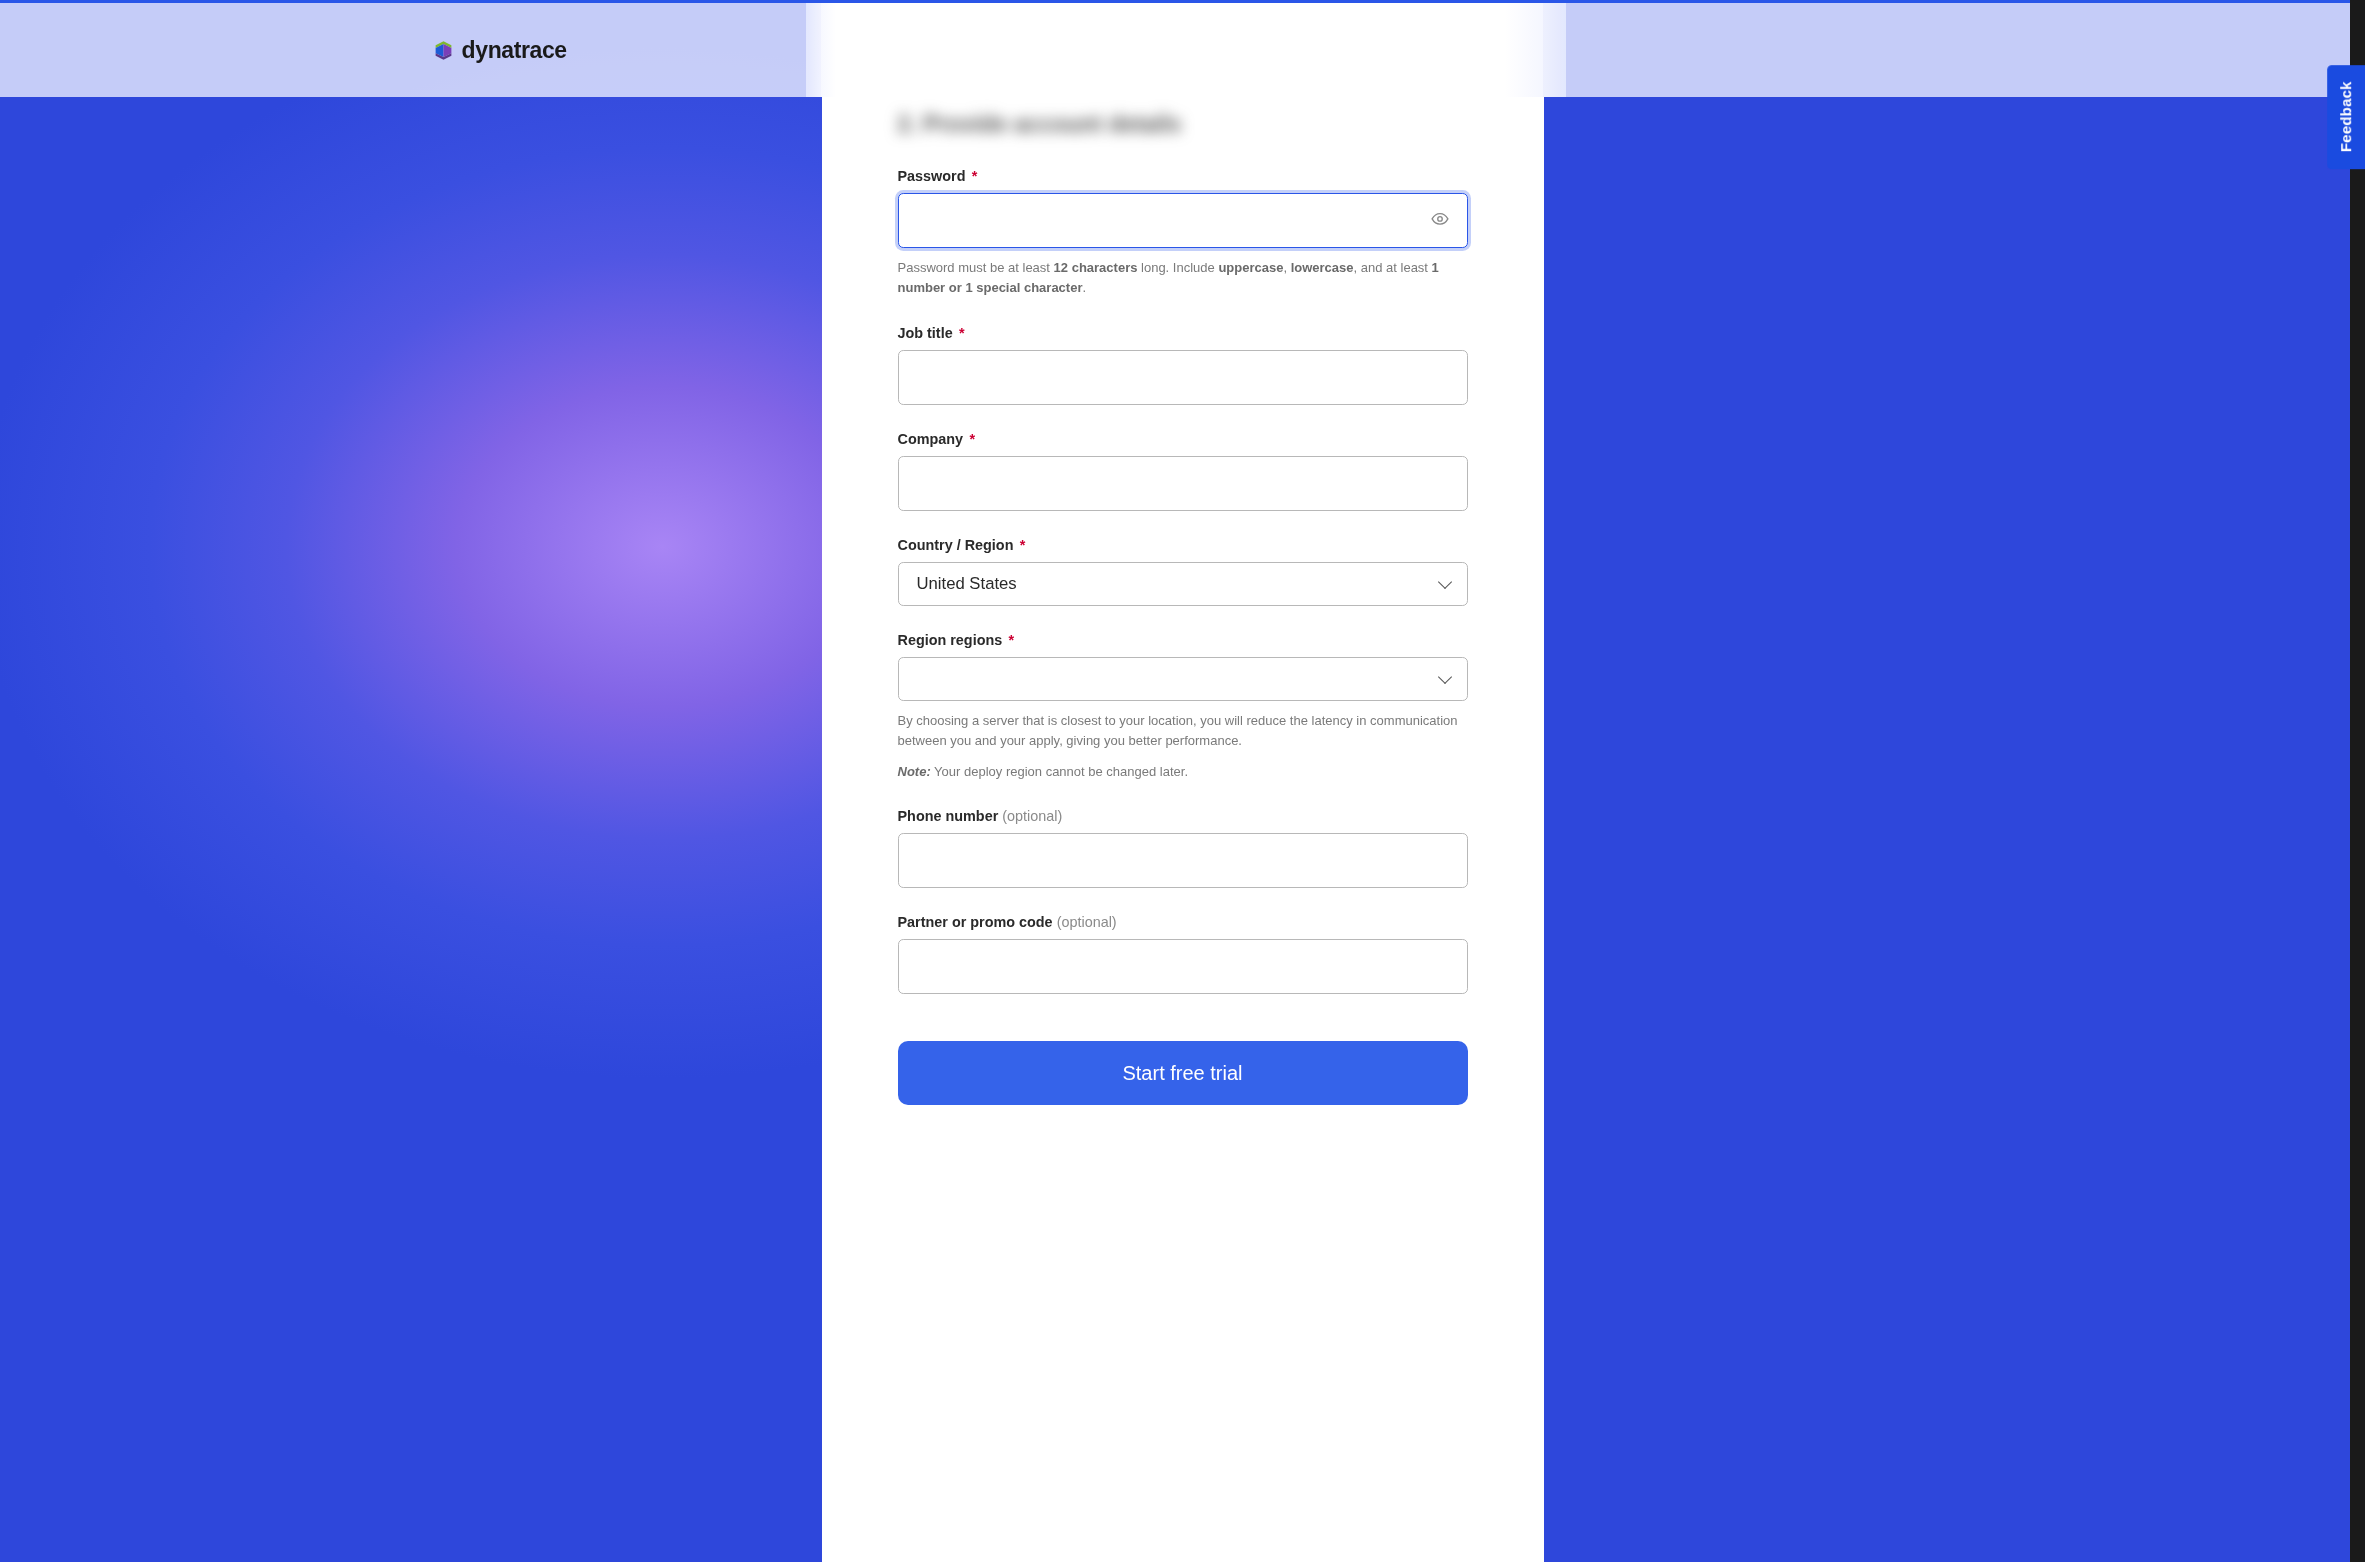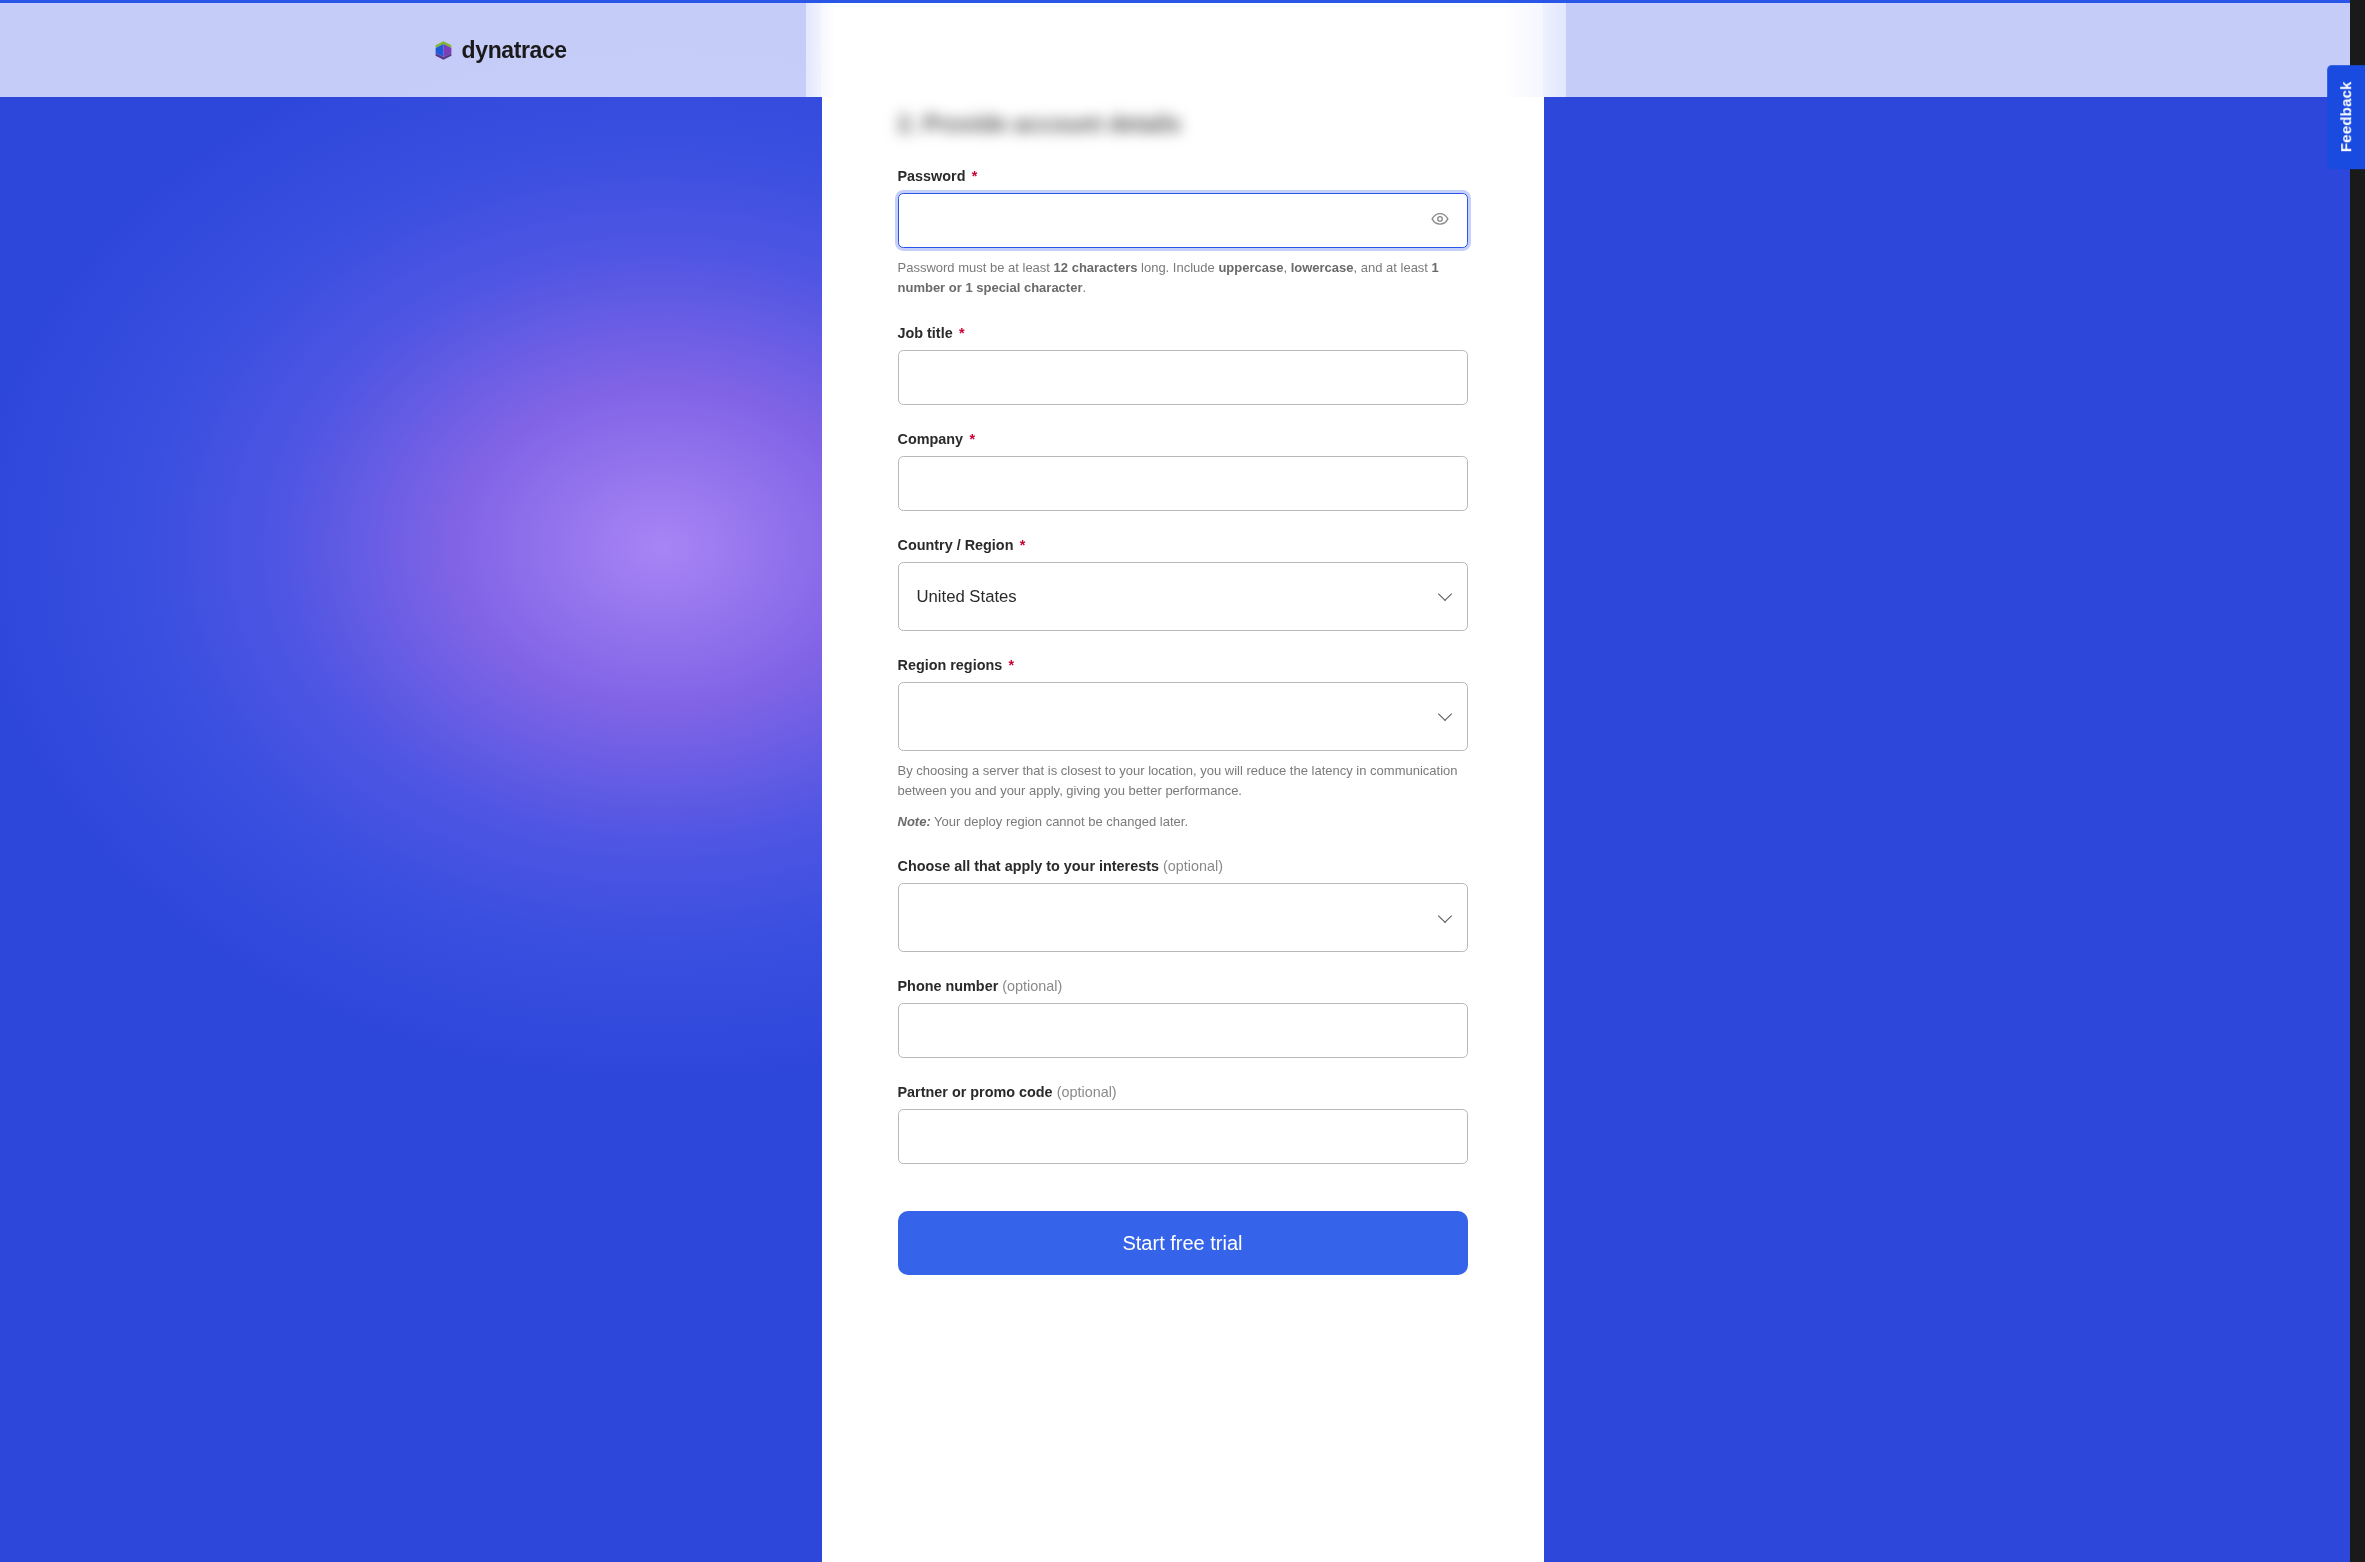--- a/index.html
+++ b/index.html
@@ -123,21 +123,21 @@
       top: 50%;
       width: 9px;
       height: 9px;
       border-right: 1.5px solid #555;
       border-bottom: 1.5px solid #555;
       transform: translateY(-70%) rotate(45deg);
       pointer-events: none;
     }
     .field-select {
       width: 100%;
-      height: 69px;
+      height: 44px;
       border: 0.8px solid #b8b8b8;
       border-radius: 5.3px;
       font-size: 16.7px;
       padding: 0 40px 0 18px;
       background: #fff;
       appearance: none;
       -webkit-appearance: none;
       color: #2a2a2a;
       cursor: pointer;
     }
@@ -251,28 +251,20 @@
       <label class="field-label"><span>Region regions</span> <span class="req">*</span></label>
       <div class="select-wrap">
         <select class="field-select empty">
           <option></option>
         </select>
       </div>
       <p class="hint">By choosing a server that is closest to your location, you will reduce the latency in communication between you and your apply, giving you better performance.</p>
       <p class="hint"><span class="note-label">Note:</span><span style=""> Your deploy region cannot be changed later.</span></p>
     </div>
 
-    <div class="field">
-      <label class="field-label"><span>Choose all that apply to your interests</span> <span class="opt">(optional)</span></label>
-      <div class="select-wrap">
-        <select class="field-select empty">
-          <option></option>
-        </select>
-      </div>
-    </div>
 
     <div class="field">
       <label class="field-label"><span>Phone number</span> <span class="opt">(optional)</span></label>
       <input type="tel" class="field-input" style="">
     </div>
 
     <div class="field">
       <label class="field-label"><span>Partner or promo code</span> <span class="opt">(optional)</span></label>
       <input type="text" class="field-input" style="">
     </div>

